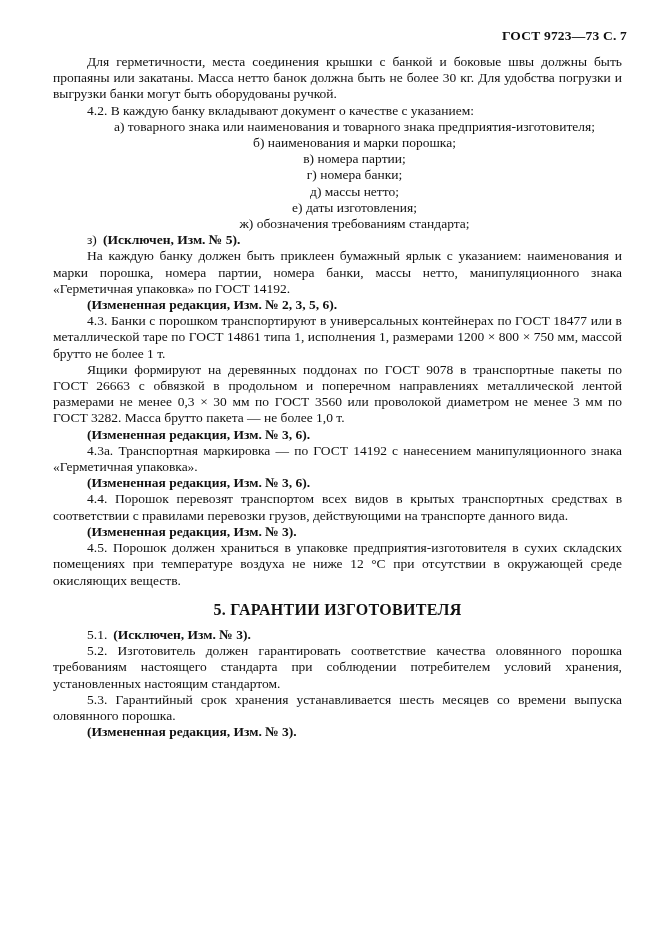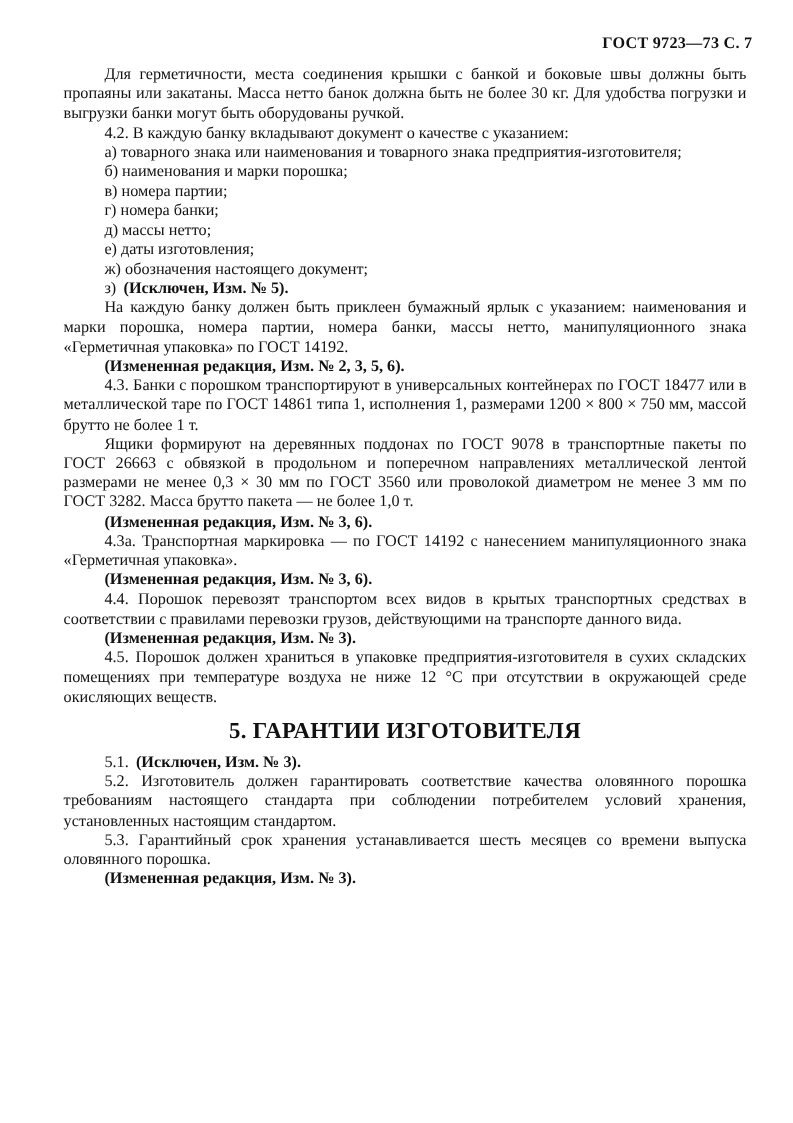--- a/index.html
+++ b/index.html
@@ -38,21 +38,21 @@
   }
   .doc-body p {
     margin: 0;
     padding: 0;
   }
   p.paragraph {
     text-align: justify;
     text-indent: 34px;
   }
   p.list-item {
-    text-align: left;
+    text-align: center;
     text-indent: 34px;
   }
   p.revision-note {
     text-align: left;
     text-indent: 34px;
     font-weight: bold;
   }
   p.excluded-item {
     text-align: left;
     text-indent: 34px;
@@ -61,40 +61,40 @@
     font-weight: normal;
     margin-right: 0.45em;
   }
   p.excluded-item .bold-part {
     font-weight: bold;
   }
   p.section-heading {
     text-align: center;
     text-indent: 0;
     font-weight: bold;
-    font-size: 19px;
+    font-size: 16px;
     letter-spacing: 0.3px;
     margin: 13px 0 9px 0;
   }
 </style>
 </head>
 <body>
 
 <div class="page">
   <div class="page-header">ГОСТ 9723—73 С. 7</div>
   <div class="doc-body">
       <p class="paragraph">Для герметичности, места соединения крышки с банкой и боковые швы должны быть пропаяны или закатаны. Масса нетто банок должна быть не более 30 кг. Для удобства погрузки и выгрузки банки могут быть оборудованы ручкой.</p>
       <p class="paragraph">4.2. В каждую банку вкладывают документ о качестве с указанием:</p>
       <p class="list-item">а) товарного знака или наименования и товарного знака предприятия-изготовителя;</p>
       <p class="list-item">б) наименования и марки порошка;</p>
       <p class="list-item">в) номера партии;</p>
       <p class="list-item">г) номера банки;</p>
       <p class="list-item">д) массы нетто;</p>
       <p class="list-item">е) даты изготовления;</p>
-      <p class="list-item">ж) обозначения настоящего документ;</p>
+      <p class="list-item">ж) обозначения требованиям стандарта;</p>
       <p class="excluded-item"><span class="prefix">з)</span><span class="bold-part">(Исключен, Изм. № 5).</span></p>
       <p class="paragraph">На каждую банку должен быть приклеен бумажный ярлык с указанием: наименования и марки порошка, номера партии, номера банки, массы нетто, манипуляционного знака «Герметичная упаковка» по ГОСТ 14192.</p>
       <p class="revision-note">(Измененная редакция, Изм. № 2, 3, 5, 6).</p>
       <p class="paragraph">4.3. Банки с порошком транспортируют в универсальных контейнерах по ГОСТ 18477 или в металлической таре по ГОСТ 14861 типа 1, исполнения 1, размерами 1200 × 800 × 750 мм, массой брутто не более 1 т.</p>
       <p class="paragraph">Ящики формируют на деревянных поддонах по ГОСТ 9078 в транспортные пакеты по ГОСТ 26663 с обвязкой в продольном и поперечном направлениях металлической лентой размерами не менее 0,3 × 30 мм по ГОСТ 3560 или проволокой диаметром не менее 3 мм по ГОСТ 3282. Масса брутто пакета — не более 1,0 т.</p>
       <p class="revision-note">(Измененная редакция, Изм. № 3, 6).</p>
       <p class="paragraph">4.3а. Транспортная маркировка — по ГОСТ 14192 с нанесением манипуляционного знака «Герметичная упаковка».</p>
       <p class="revision-note">(Измененная редакция, Изм. № 3, 6).</p>
       <p class="paragraph">4.4. Порошок перевозят транспортом всех видов в крытых транспортных средствах в соответствии с правилами перевозки грузов, действующими на транспорте данного вида.</p>
       <p class="revision-note">(Измененная редакция, Изм. № 3).</p>

